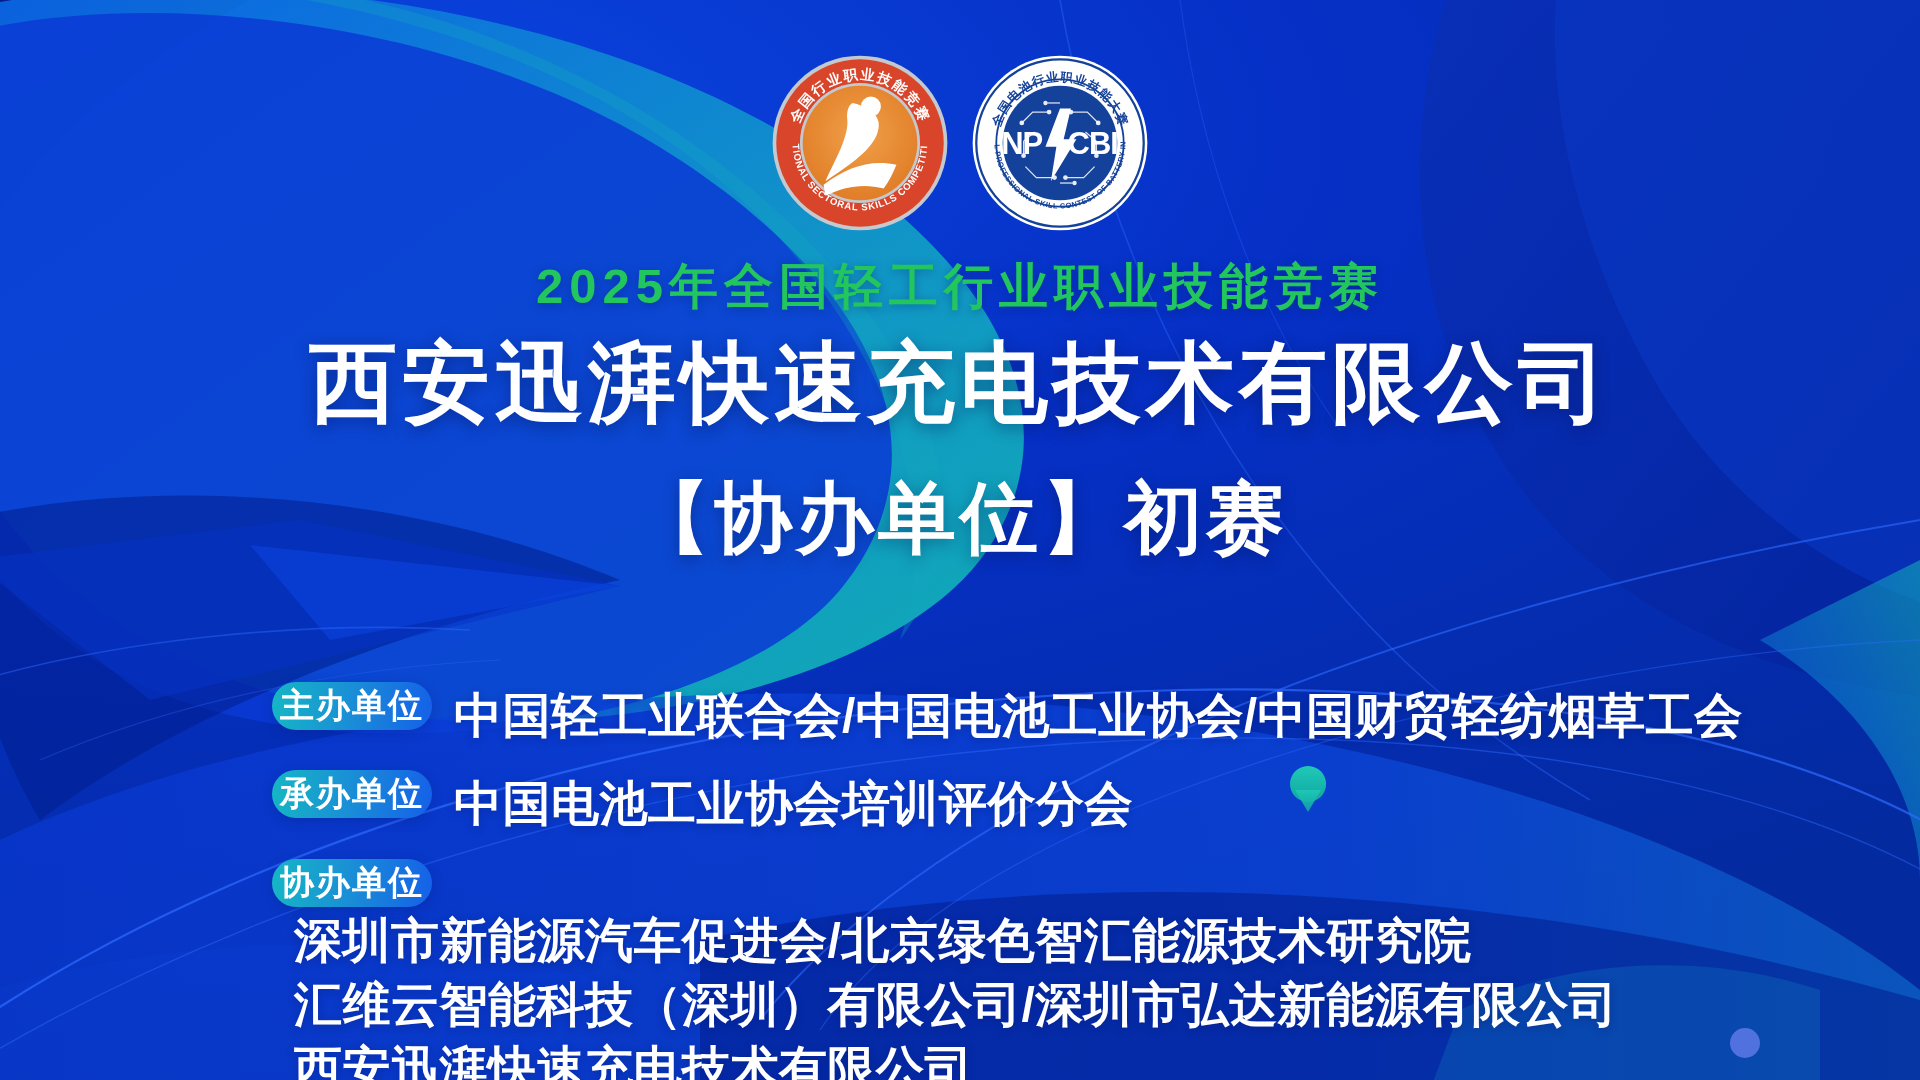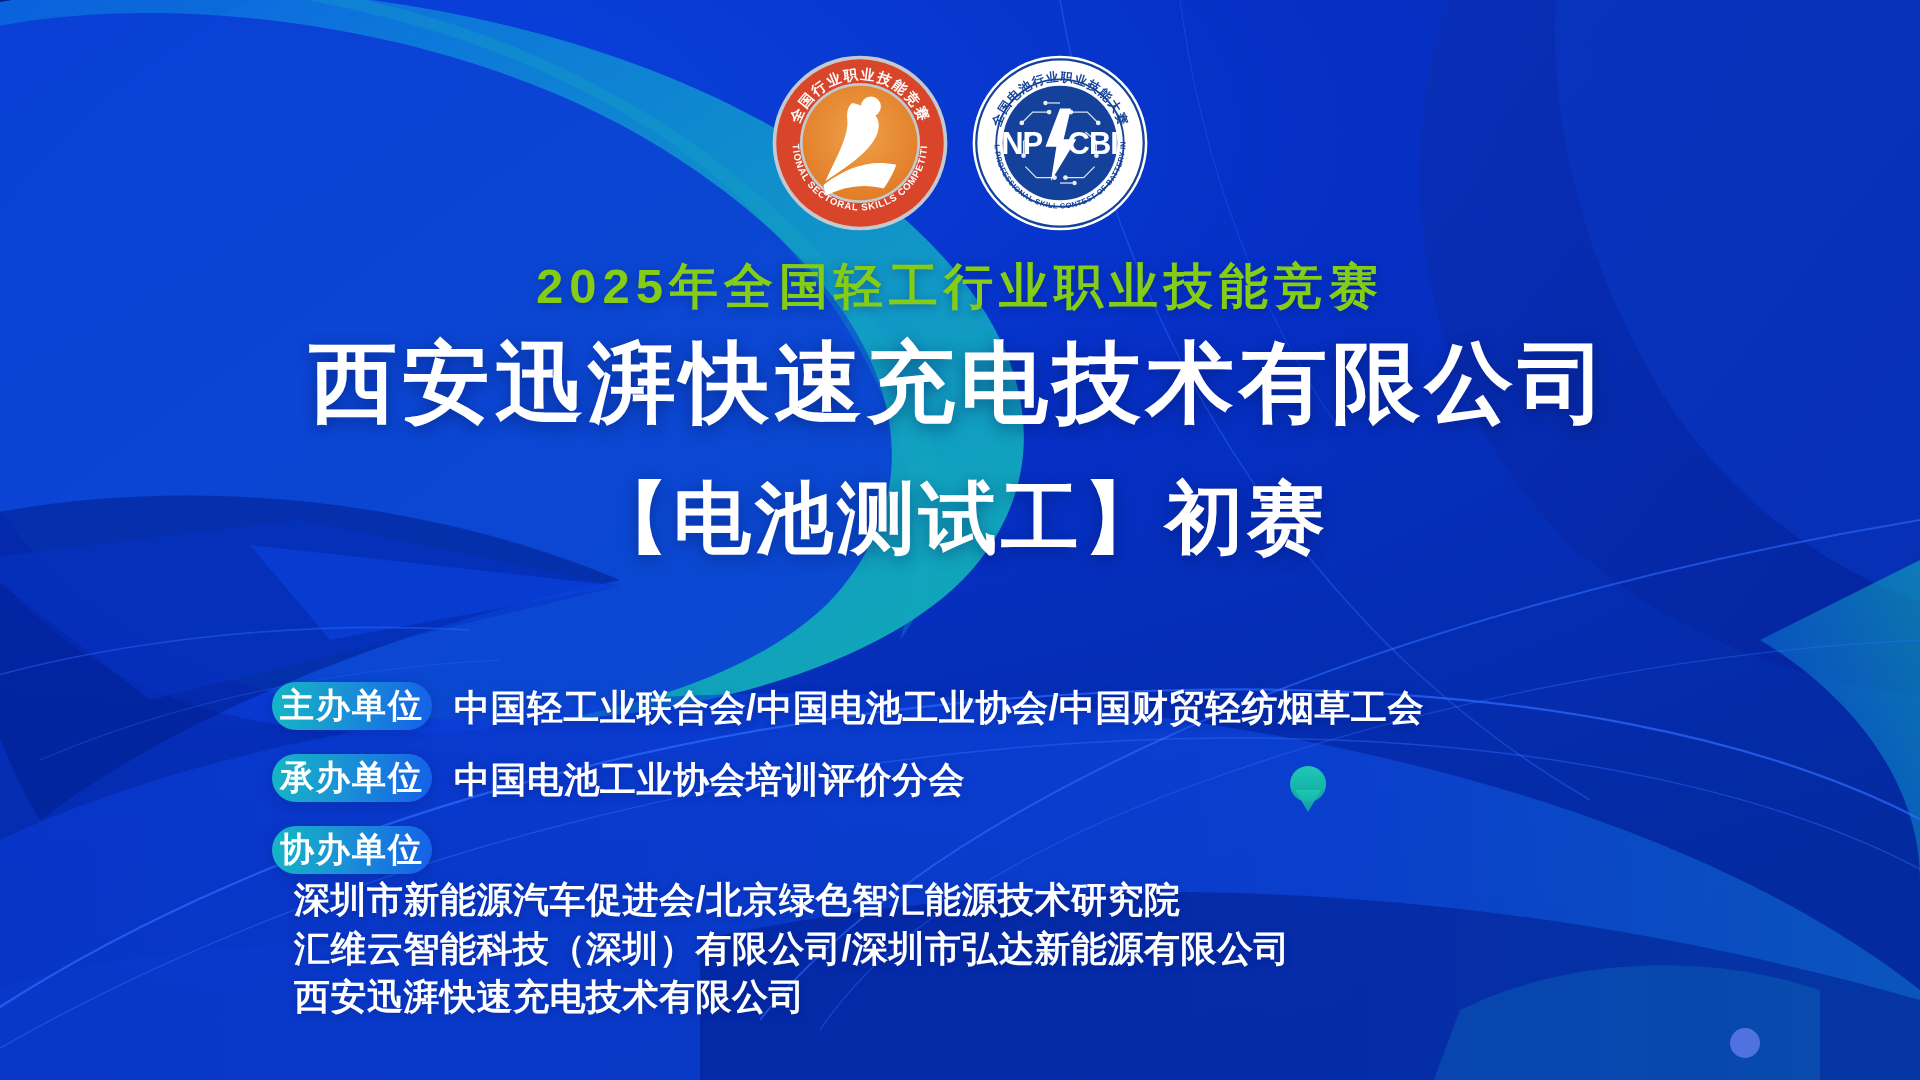--- a/index.html
+++ b/index.html
@@ -46,21 +46,21 @@
     top: 258px;
     left: 0; right: 0;
     z-index: 6;
     text-align: center;
     padding: 0 60px;
   }
   .line-sub {
     font-size: 49px;
     font-weight: 700;
     letter-spacing: 6px;
-    color: #84cc16;
+    color: #22c55e;
     line-height: 1.18;
     text-shadow: 0 2px 10px rgba(0,20,90,.35);
   }
   .line-main {
     margin-top: 18px;
     font-size: 88px;
     font-weight: 700;
     letter-spacing: 5px;
     color: #ffffff;
     line-height: 1.12;
@@ -102,21 +102,21 @@
     font-weight: 700;
     letter-spacing: 2px;
     display: flex;
     align-items: center;
     justify-content: center;
     box-shadow: 0 3px 12px rgba(0,30,120,.30);
   }
   .org-text {
     margin-left: 22px;
     color: #ffffff;
-    font-size: 36px;
+    font-size: 48px;
     font-weight: 700;
     line-height: 1.34;
     letter-spacing: 0.5px;
     text-shadow: 0 2px 8px rgba(0,20,90,.32);
     padding-top: 2px;
     white-space: pre-line;
   }
 </style>
 </head>
 <body>
@@ -281,21 +281,21 @@
       <text font-family="'Liberation Sans', sans-serif" font-size="8.2" font-weight="700" fill="#14429a" letter-spacing="0.55">
         <textPath href="#arcBot2" startOffset="50%" text-anchor="middle">NATIONAL PROFESSIONAL SKILL CONTEST OF BATTERY INDUSTRY</textPath>
       </text>
     </svg>
 
   </div>
 
   <div class="titles">
     <div class="line-sub">2025年全国轻工行业职业技能竞赛</div>
     <div class="line-main">西安迅湃快速充电技术有限公司</div>
-    <div class="line-event">【电池测试工】初赛</div>
+    <div class="line-event">【协办单位】初赛</div>
   </div>
 
   <div class="orgs">
 
     <div class="org-row">
       <div class="badge">主办单位</div>
       <div class="org-text">中国轻工业联合会/中国电池工业协会/中国财贸轻纺烟草工会</div>
     </div>
 
     <div class="org-row">

